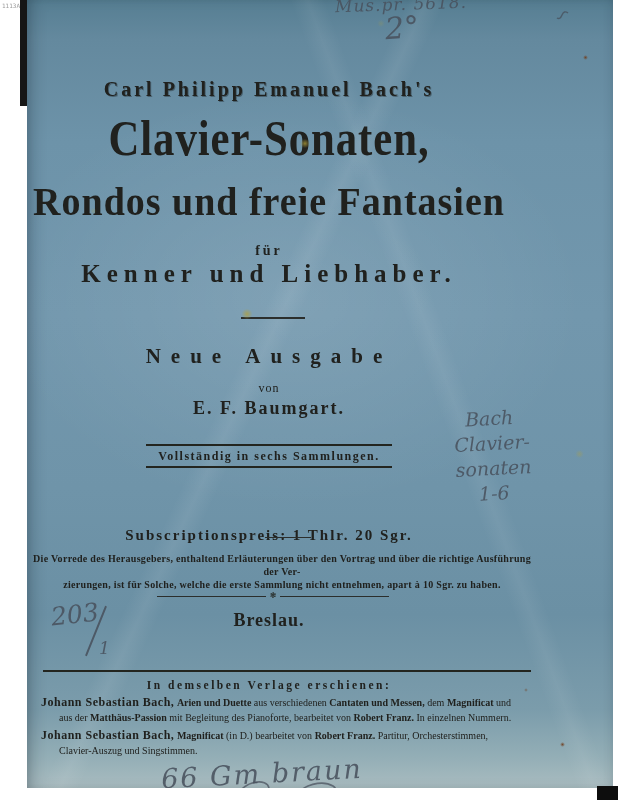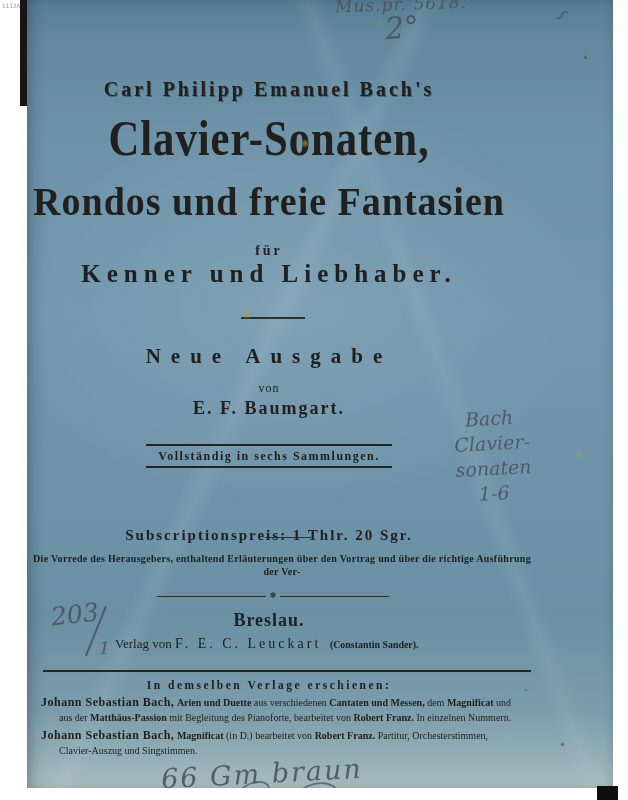--- a/index.html
+++ b/index.html
@@ -103,34 +103,30 @@
     <div class="c editor">E. F. Baumgart.</div>
 
     <div class="c complete-wrap">
       <span class="complete">Vollständig in sechs Sammlungen.</span>
     </div>
     <div class="c price">Subscriptionspreis: 1 Thlr. 20 Sgr.</div>
     <div class="rule2"></div>
 
     <div class="wide preface">
       <span>Die Vorrede des Herausgebers, enthaltend Erläuterungen über den Vortrag und über die richtige Ausführung der Ver-</span><br>
+      <span>zierungen, ist für Solche, welche die erste Sammlung nicht entnehmen, apart à 10 Sgr. zu haben.</span>
     </div>
 
     <div class="rule-orn">
       <span class="ln"></span>
       <span class="orn">❃</span>
       <span class="ln"></span>
     </div>
 
     <div class="c city">Breslau.</div>
-    <div class="c publisher">
-      <span>Verlag von</span>
-      <span class="pub-name">F. E. C. Leuckart</span>
-      <span class="pub-sub">(Constantin Sander).</span>
-    </div>
 
     <div class="rule-long"></div>
     <div class="c cat-head">In demselben Verlage erschienen:</div>
 
     <div class="catalog">
       <p class="entry"><span class="ca">Johann Sebastian Bach,</span> <span class="sb">Arien und Duette</span><span> aus verschiedenen </span><span class="sb">Cantaten und Messen,</span><span> dem </span><span class="sb">Magnificat</span><span> und aus der </span><span class="sb">Matthäus-Passion</span><span> mit Begleitung des Pianoforte, bearbeitet von </span><span class="sb">Robert Franz.</span><span> In einzelnen Nummern.</span></p>
       <p class="entry"><span class="ca">Johann Sebastian Bach,</span> <span class="sb">Magnificat</span><span> (in D.) bearbeitet von </span><span class="sb">Robert Franz.</span><span> Partitur, Orchesterstimmen, Clavier-Auszug und Singstimmen.</span></p>
     </div>
 
     <div class="hw hw-right">

